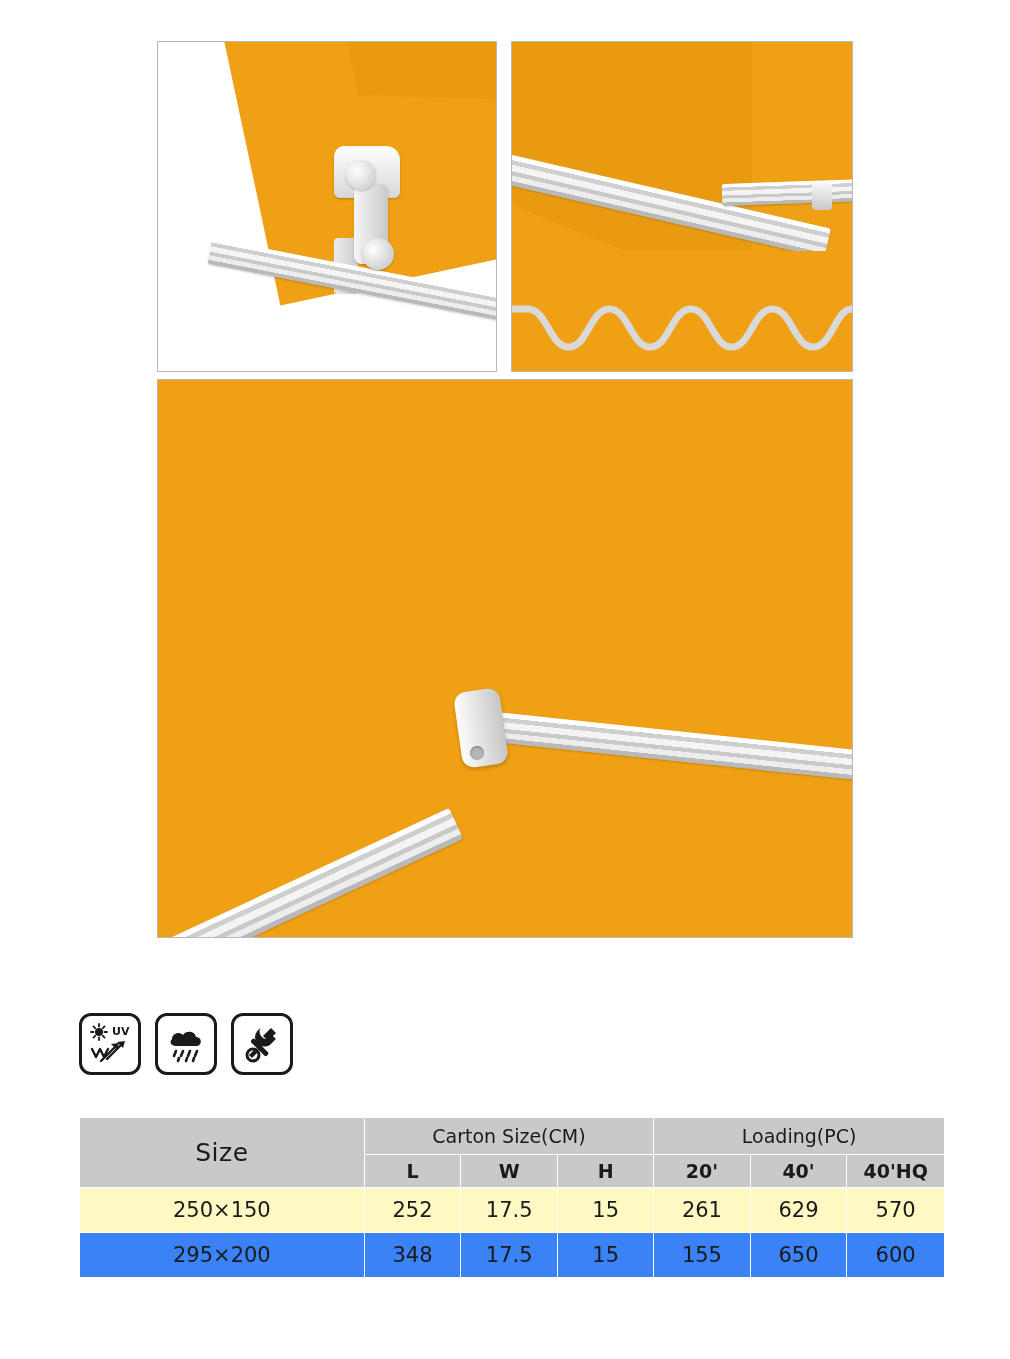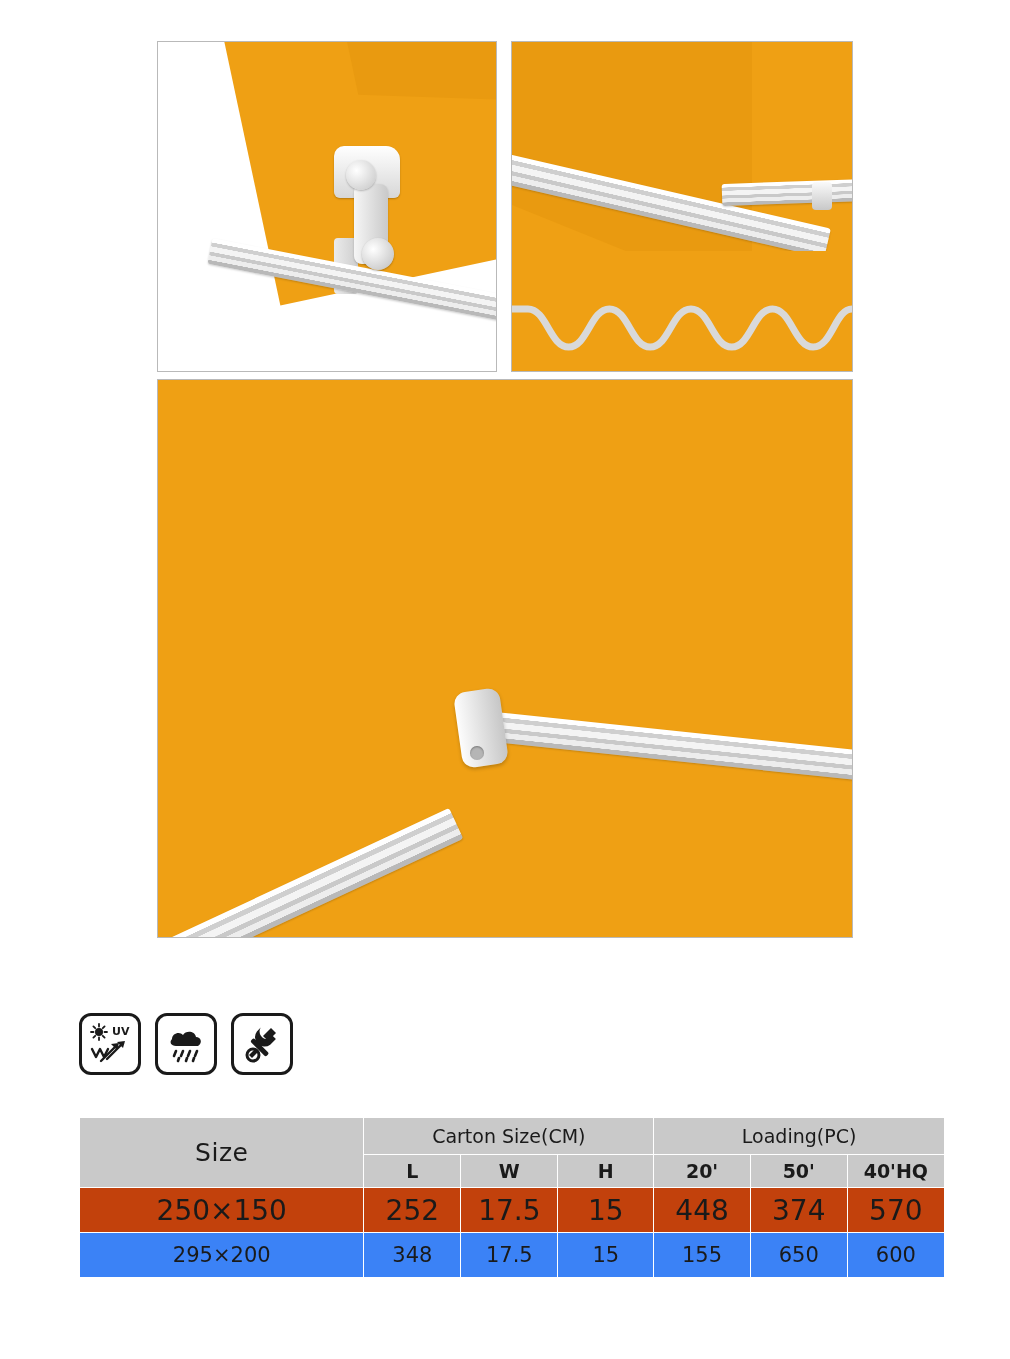--- a/index.html
+++ b/index.html
@@ -263,23 +263,23 @@
     font-size: 19px;
     font-weight: normal;
     height: 34px;
   }
   .hdr-sub {
     font-size: 19px;
     font-weight: bold;
     height: 30px;
   }
   .row-white td {
-    background: #c2410c;
+    background: #fef9c3;
     height: 42px;
-    font-size: 28px;
+    font-size: 21px;
   }
   .row-grey td {
     background: #3b82f6;
     height: 42px;
     font-size: 21px;
   }
   .col-size { width: 290px; }
   .col-num  { width: 96px; }
   .col-load { width: 96px; }
 </style>
@@ -375,32 +375,32 @@
     <tr>
       <th class="hdr hdr-size col-size" rowspan="2">Size</th>
       <th class="hdr hdr-group" colspan="3">Carton Size(CM)</th>
       <th class="hdr hdr-group" colspan="3">Loading(PC)</th>
     </tr>
     <tr>
       <th class="hdr hdr-sub col-num">L</th>
       <th class="hdr hdr-sub col-num">W</th>
       <th class="hdr hdr-sub col-num">H</th>
       <th class="hdr hdr-sub col-load">20'</th>
-      <th class="hdr hdr-sub col-load">50'</th>
+      <th class="hdr hdr-sub col-load">40'</th>
       <th class="hdr hdr-sub col-load">40'HQ</th>
     </tr>
   </thead>
   <tbody>
     <tr class="row-white">
       <td>250×150</td>
       <td>252</td>
       <td>17.5</td>
       <td>15</td>
-      <td>448</td>
-      <td>374</td>
+      <td>261</td>
+      <td>629</td>
       <td>570</td>
     </tr>
     <tr class="row-grey">
       <td>295×200</td>
       <td>348</td>
       <td>17.5</td>
       <td>15</td>
       <td>155</td>
       <td>650</td>
       <td>600</td>

